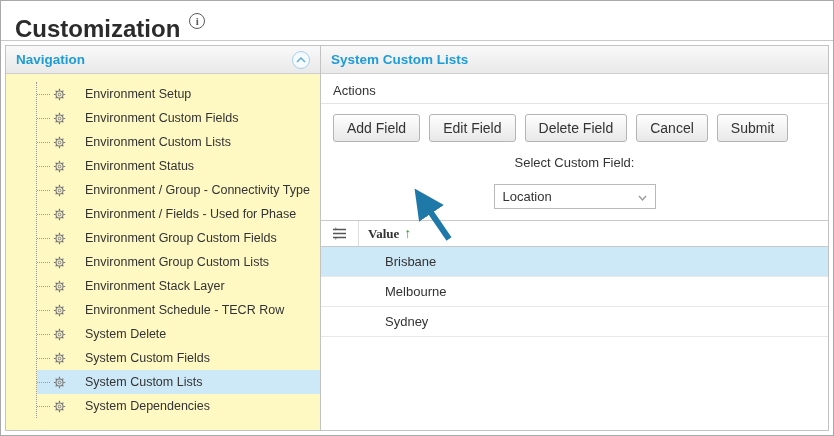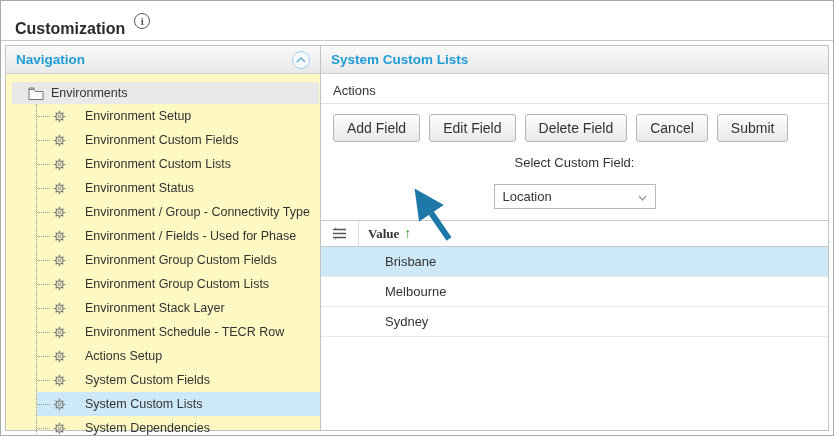--- a/index.html
+++ b/index.html
@@ -18,21 +18,21 @@
   .titlebar {
     height: 40px;
     border-bottom: 1px solid #c9c9c9;
     display: flex;
     align-items: center;
     gap: 9px;
     padding-left: 14px;
     background: #fff;
   }
   .titlebar .page-title {
-    font-size: 16px;
+    font-size: 24px;
     font-weight: bold;
     color: #2b2b2b;
     margin-top: 17px;
   }
   .info-circle {
     width: 16px; height: 16px;
     border: 1.6px solid #5a5a5a;
     border-radius: 50%;
     color: #5a5a5a;
     font-size: 11px;
@@ -201,29 +201,20 @@
     <div class="panel-header">
       <span>Navigation</span>
       <span class="collapse-btn">
         <svg width="10" height="6" viewBox="0 0 10 6">
             <path d="M1 5 L5 1 L9 5" stroke="#6aaed3" stroke-width="1.5" fill="none"></path>
           </svg>
       </span>
     </div>
 
     <div class="tree">
-      <div class="tree-root-row">
-        <span class="gear">
-          <svg width="16" height="13" viewBox="0 0 16 13">
-              <path d="M1 2.5 h5 l1.5 2 H15 v8 H1 z" fill="#fdfdfd" stroke="#777" stroke-width="1"></path>
-              <path d="M1 2.5 V1 h5 v1.5" fill="none" stroke="#777" stroke-width="1"></path>
-            </svg>
-        </span>
-        <span>Environments</span>
-      </div>
 
       <div class="tree-children">
 
         <div class="tree-item">
           <span class="gear">
               <svg viewBox="0 0 16 16" width="13" height="13">
                 <g stroke="#7a7a7a" fill="none">
                   <circle cx="8" cy="8" r="4.3" stroke-width="1.4"></circle>
                   <circle cx="8" cy="8" r="1.7" stroke-width="1.2"></circle>
                   <path d="M8 1v2.4M8 12.6V15M1 8h2.4M12.6 8H15M3.2 3.2l1.7 1.7M11.1 11.1l1.7 1.7M12.8 3.2l-1.7 1.7M4.9 11.1l-1.7 1.7" stroke-width="1.5"></path>
@@ -353,21 +344,21 @@
         <div class="tree-item">
           <span class="gear">
               <svg viewBox="0 0 16 16" width="13" height="13">
                 <g stroke="#7a7a7a" fill="none">
                   <circle cx="8" cy="8" r="4.3" stroke-width="1.4"></circle>
                   <circle cx="8" cy="8" r="1.7" stroke-width="1.2"></circle>
                   <path d="M8 1v2.4M8 12.6V15M1 8h2.4M12.6 8H15M3.2 3.2l1.7 1.7M11.1 11.1l1.7 1.7M12.8 3.2l-1.7 1.7M4.9 11.1l-1.7 1.7" stroke-width="1.5"></path>
                 </g>
               </svg>
             </span>
-          <span>Actions Setup</span>
+          <span>System Delete</span>
         </div>
 
         <div class="tree-item">
           <span class="gear">
               <svg viewBox="0 0 16 16" width="13" height="13">
                 <g stroke="#7a7a7a" fill="none">
                   <circle cx="8" cy="8" r="4.3" stroke-width="1.4"></circle>
                   <circle cx="8" cy="8" r="1.7" stroke-width="1.2"></circle>
                   <path d="M8 1v2.4M8 12.6V15M1 8h2.4M12.6 8H15M3.2 3.2l1.7 1.7M11.1 11.1l1.7 1.7M12.8 3.2l-1.7 1.7M4.9 11.1l-1.7 1.7" stroke-width="1.5"></path>
                 </g>

